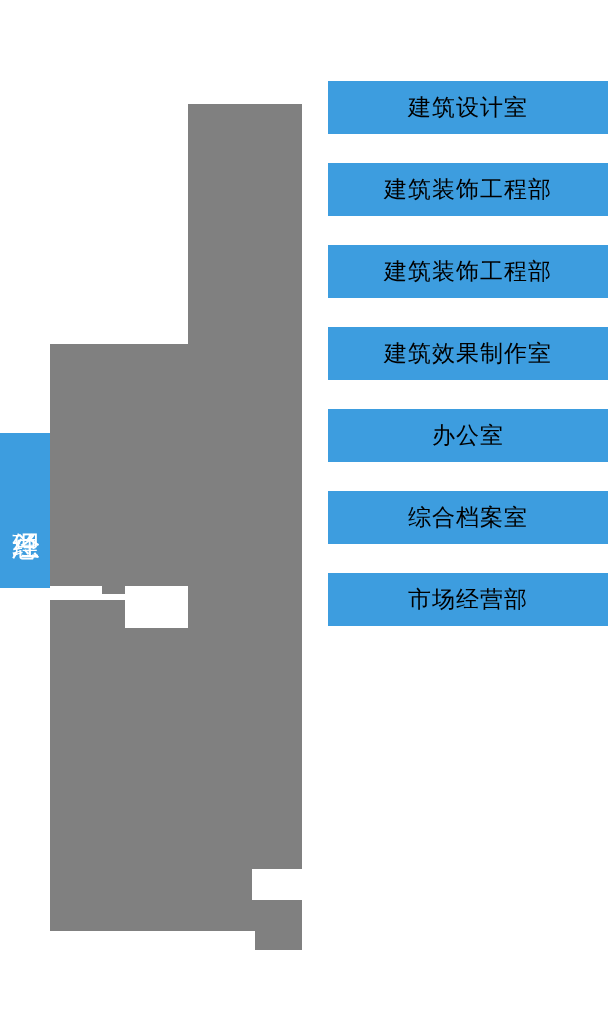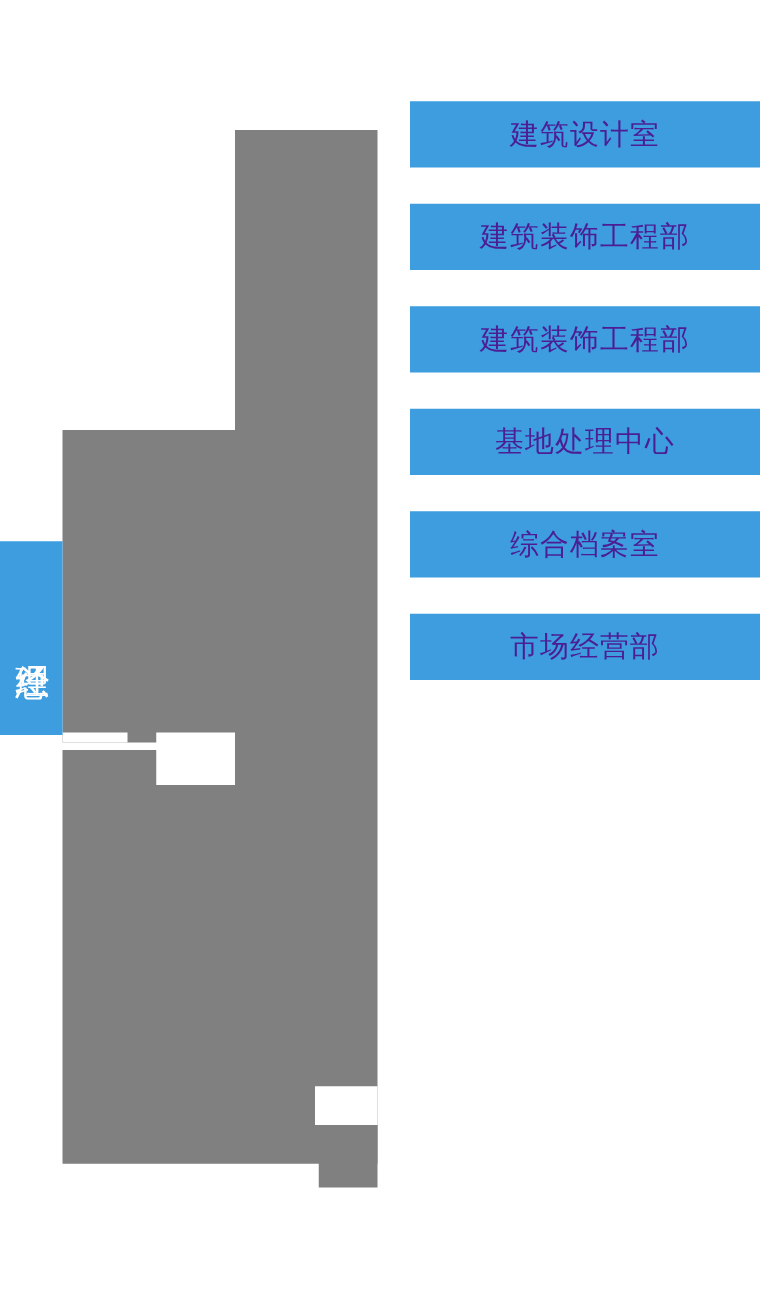--- a/index.html
+++ b/index.html
@@ -57,21 +57,21 @@
   .dept-list {
     position: absolute;
     left: 328px;
     top: 81px;
     width: 280px;
   }
   .dept-box {
     width: 280px;
     height: 53px;
     background: #3d9ddf;
-    color: #4c1d95;
+    color: #000000;
     display: flex;
     align-items: center;
     justify-content: center;
     margin-bottom: 29px;
     box-sizing: border-box;
   }
   .dept-label {
     font-size: 23px;
     line-height: 1;
     letter-spacing: 1px;
@@ -111,23 +111,26 @@
     <div class="dept-box">
       <span class="dept-label">建筑装饰工程部</span>
     </div>
 
     <div class="dept-box">
       <span class="dept-label">建筑装饰工程部</span>
     </div>
 
 
     <div class="dept-box">
-      <span class="dept-label">基地处理中心</span>
+      <span class="dept-label">建筑效果制作室</span>
     </div>
 
+    <div class="dept-box">
+      <span class="dept-label">办公室</span>
+    </div>
 
 
     <div class="dept-box">
       <span class="dept-label">综合档案室</span>
     </div>
 
     <div class="dept-box">
       <span class="dept-label">市场经营部</span>
     </div>
 

